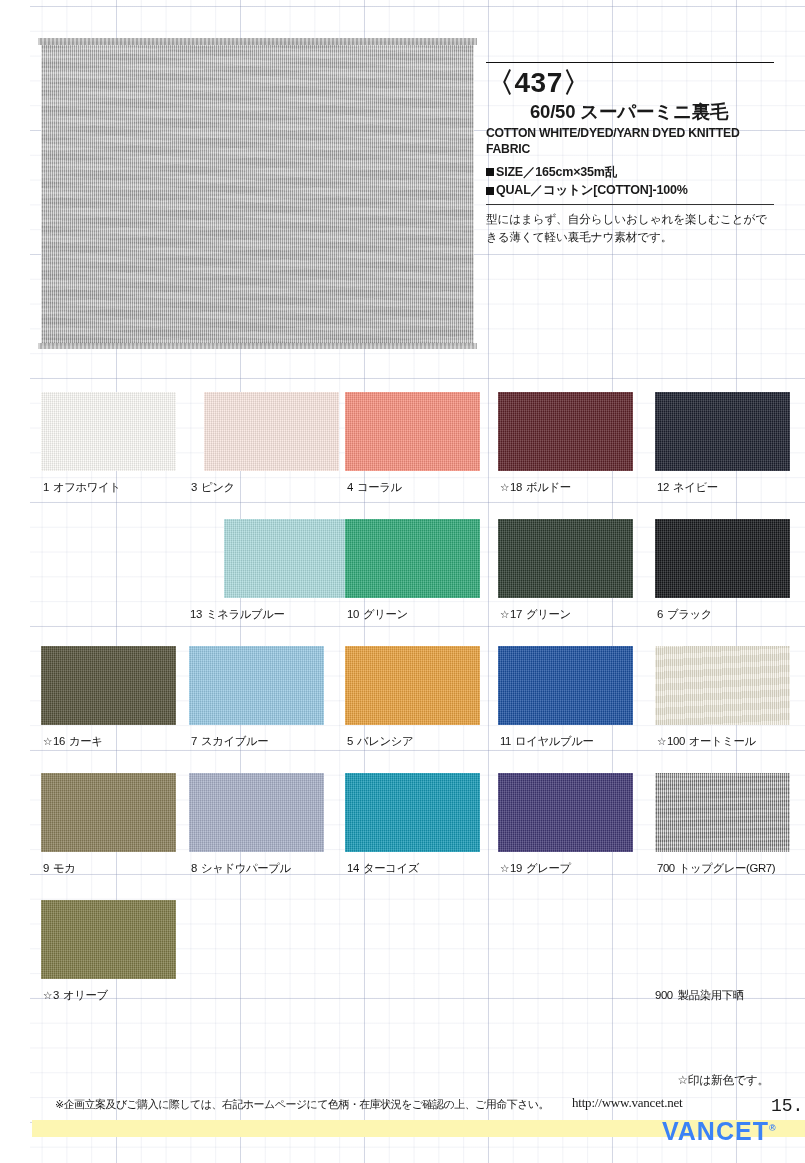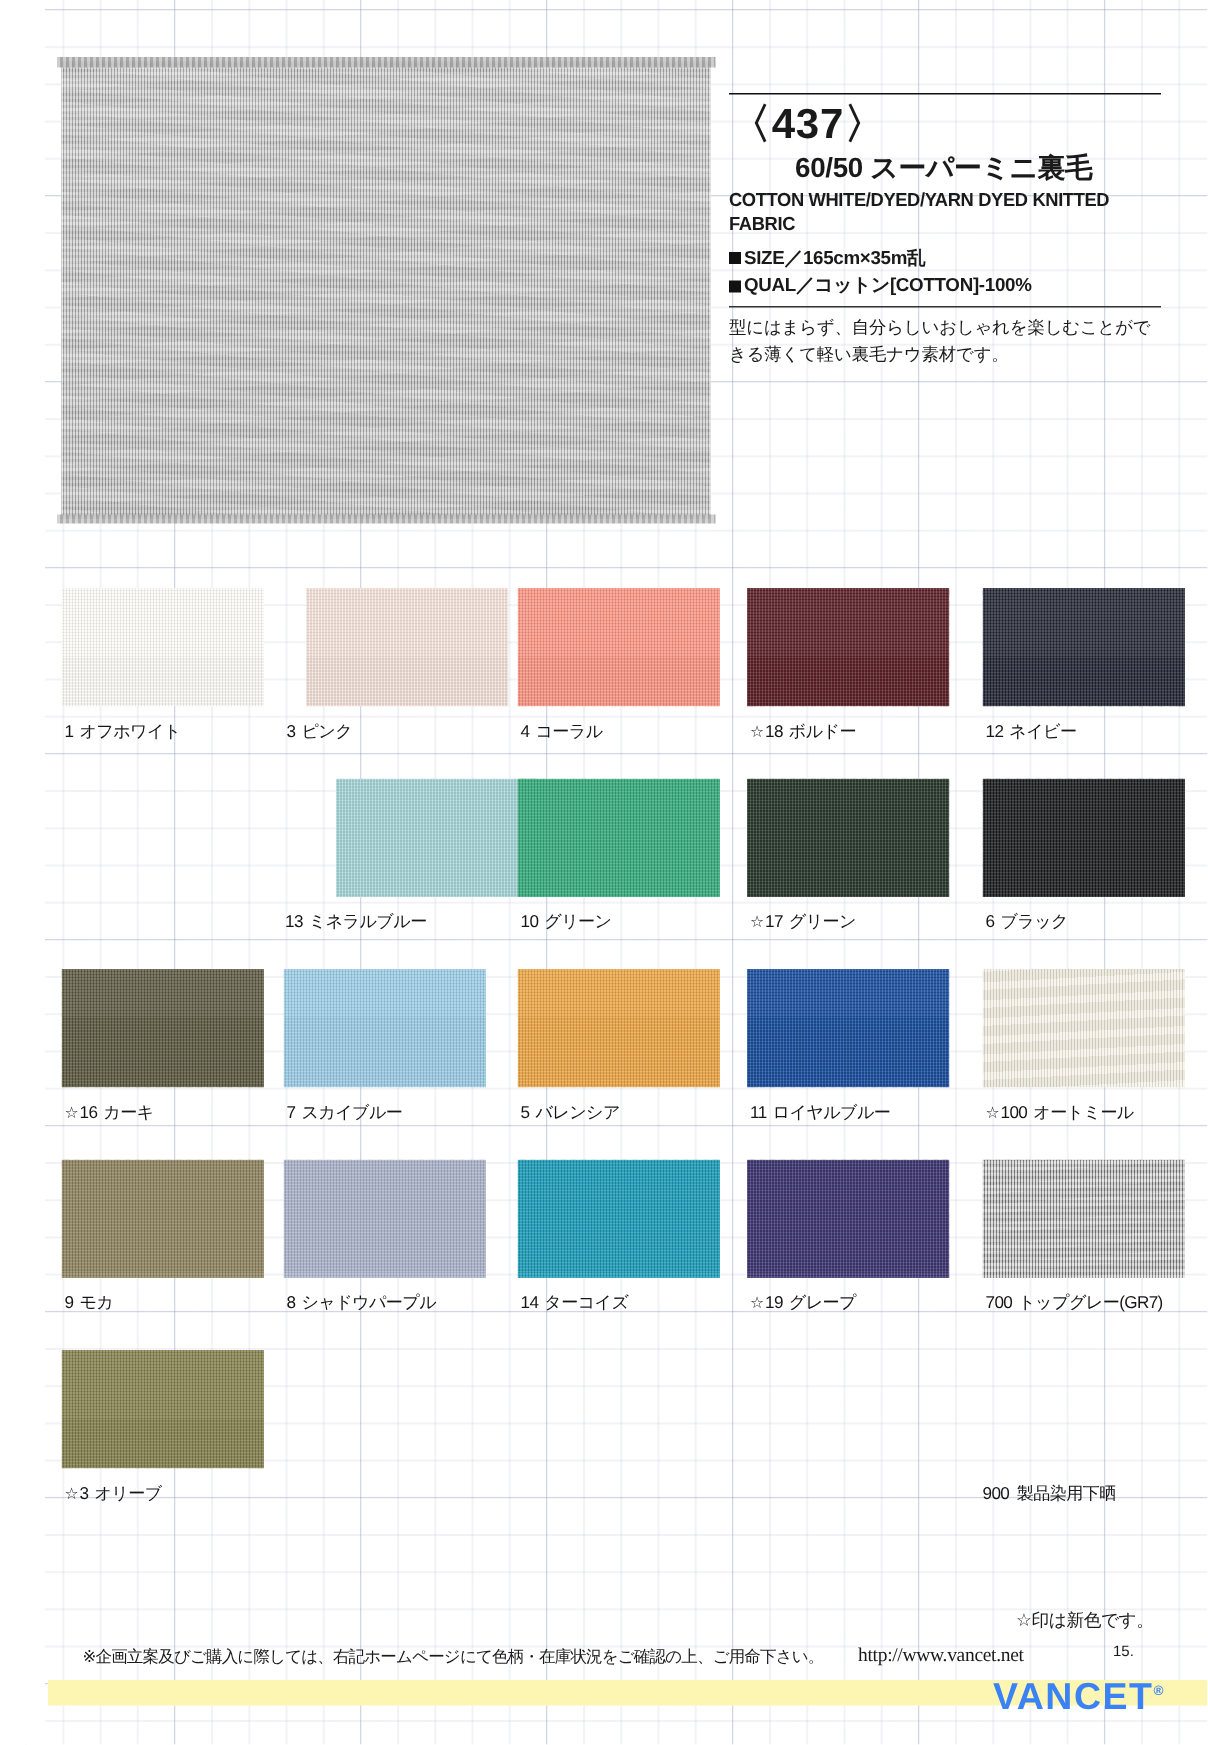--- a/index.html
+++ b/index.html
@@ -111,22 +111,22 @@
   .noswatch-label{
     position:absolute;top:88px;white-space:nowrap;font-size:11.4px;letter-spacing:-.4px;color:#161616;
   }
   .noswatch-label .num{margin-right:5px;}
 
   
   .newcolor-note{position:absolute;right:36px;top:1073px;font-size:11.8px;letter-spacing:-.3px;}
   .footer-note{position:absolute;left:55px;top:1097px;font-size:11px;letter-spacing:-.55px;white-space:nowrap;}
   .footer-url{position:absolute;left:572px;top:1095px;font-size:13px;letter-spacing:-.2px;
               font-family:"Liberation Serif","DejaVu Serif",serif;white-space:nowrap;}
-  .footer-page{position:absolute;left:742px;top:1096px;font-size:10px;
-               font-family:Liberation Sans, sans-serif;}
+  .footer-page{position:absolute;left:771px;top:1096px;font-size:18px;
+               font-family:Liberation Mono, monospace;}
   .yellow-band{position:absolute;left:32px;right:0px;top:1120px;height:17px;background:#fdf6b2;}
   .brand-mark{position:absolute;left:662px;top:1117px;font-size:25px;font-weight:bold;
               letter-spacing:1px;color:#3b82f6;}
   .brand-mark .tm{font-size:9px;vertical-align:super;letter-spacing:0;}
   .edge-left{position:absolute;left:0;top:0;width:30px;height:1163px;background:#ffffff;}
 </style>
 </head>
 <body>
 
 <div id="page">

